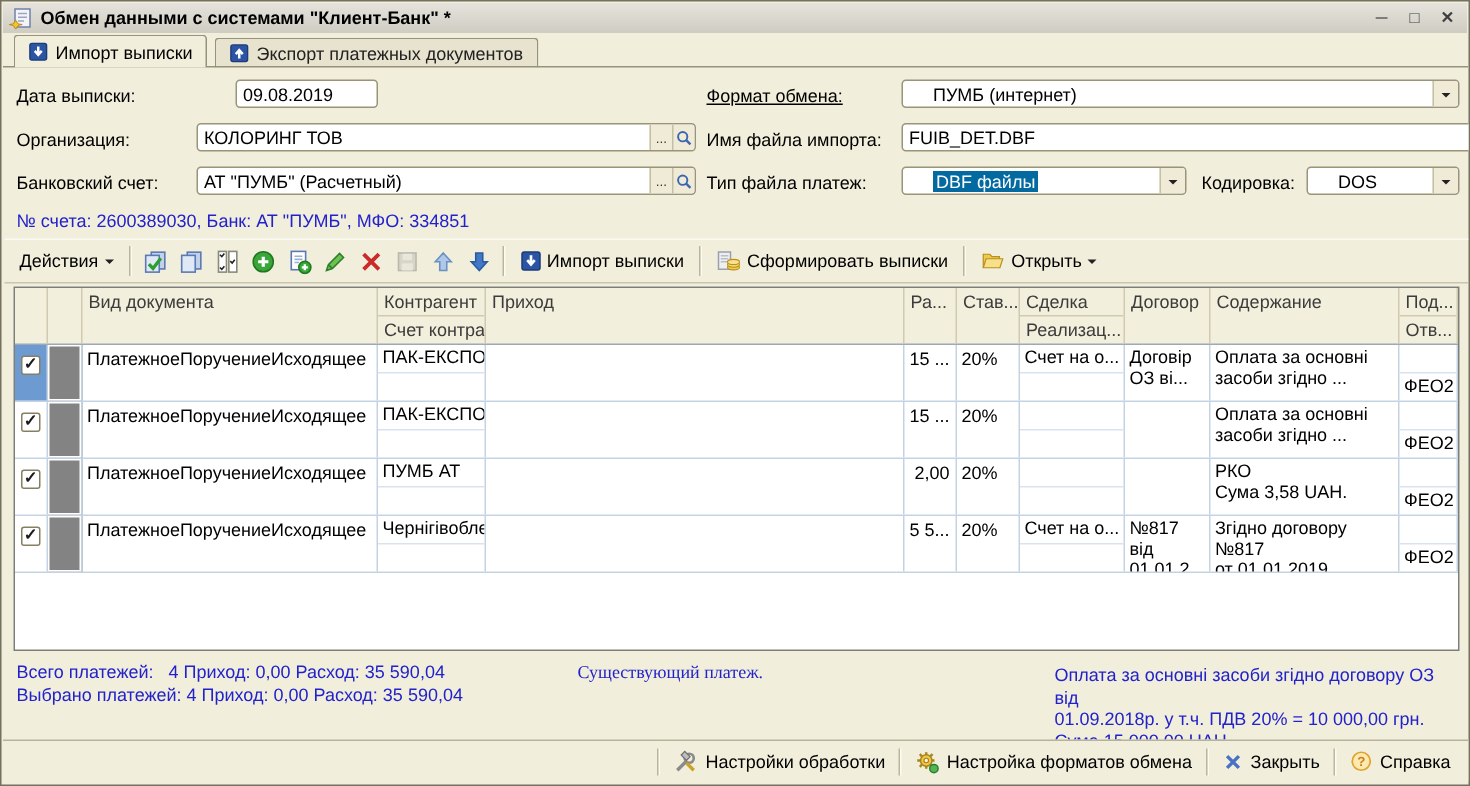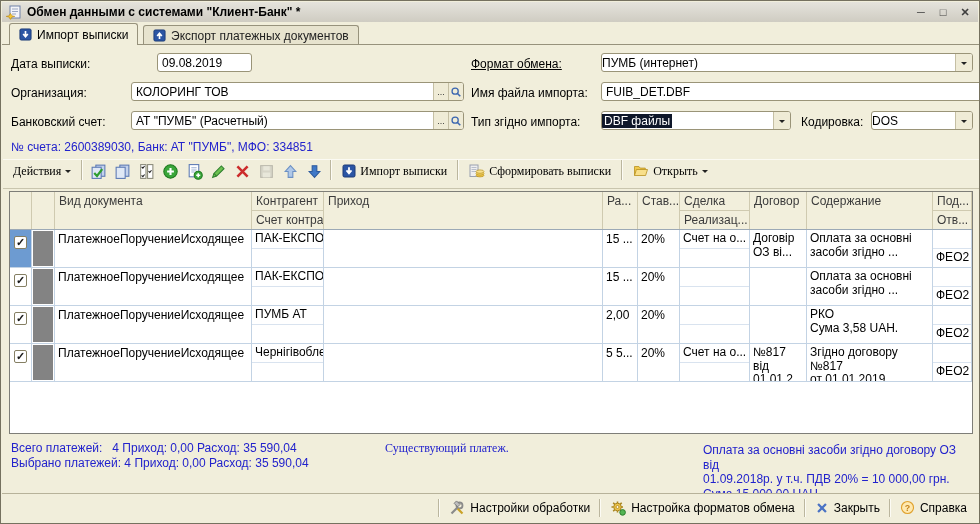--- a/index.html
+++ b/index.html
@@ -25,52 +25,52 @@
   .tabline { position:absolute; left:1px; top:43px; width:977px; height:1px; background:#97927C; z-index:2; }
   .tab { position:absolute; display:flex; align-items:center; gap:5px; padding:0 9px;
          border:1px solid #97927C; border-bottom:none; border-radius:3px 3px 0 0; white-space:nowrap; }
   .tab.active   { left:8px;  top:22px; height:22px; background:#F1EEDB; z-index:3; }
   .tab.inactive { left:142px; top:24px; height:20px; background:#E7E3CE; z-index:1; color:#222; }
   
   .lbl { position:absolute; white-space:nowrap; }
   .blue { color:#2222CC; }
   .field { position:absolute; height:19px; background:#fff; border:1px solid #9A9478;
            border-radius:3px; display:flex; align-items:stretch; overflow:hidden; }
-  .field .val { flex:1; padding:2px 0; white-space:nowrap; overflow:hidden; }
+  .field .val { flex:1; padding:2px 20px; white-space:nowrap; overflow:hidden; }
   .field input { flex:1; border:none; outline:none; font:inherit; padding:0 4px; background:transparent; }
   .fbtn { width:15px; display:flex; align-items:center; justify-content:center;
           background:#EFEBD6; border-left:1px solid #C5BFA4; font-size:9px; color:#333; }
   .fbtn.wide { width:17px; }
   .tri { width:0; height:0; border:3.5px solid transparent; border-top-color:#222; margin-top:4px; }
-  .hl { background:#0f172a; color:#fff; padding:0 2px; }
+  .hl { background:#0369a1; color:#fff; padding:0 2px; }
   
   .toolbar { position:absolute; left:2px; top:158px; width:976px; height:30px;
              border-top:1px solid #FBFAF3; border-bottom:1px solid #C9C5AE;
-             display:flex; align-items:flex-start; padding:0 4px; gap:1px;font-family:Liberation Serif, serif; }
+             display:flex; align-items:center; padding:0 4px; gap:1px; }
   .tbtn { display:flex; align-items:center; gap:4px; height:22px; padding:0 6px; white-space:nowrap; border-radius:2px; }
   .ibtn { width:23px; height:22px; display:flex; align-items:center; justify-content:center; }
   .tsep { width:2px; height:20px; border-left:1px solid #BBB69E; border-right:1px solid #FCFBF4; margin:0 3px; }
   
   .tbl { position:absolute; left:8px; top:190px; width:964px; height:243px;
          background:#fff; border:1px solid #7E7E78; overflow:hidden; }
   .grid11 { display:grid; grid-template-columns:22px 23px 197px 72px 279px 35px 42px 70px 57px 126px 1fr; }
   .thead { height:38px; background:#F2EFDC; border-bottom:1px solid #9CA9B6; }
   .th { border-right:1px solid #CFCAB0; padding:2px 4px; color:#3C3C3C;
         overflow:hidden; white-space:nowrap; }
   .th.split, .td.split { padding:0; display:flex; flex-direction:column; }
   .th.split > div { flex:1; padding:2px 4px; overflow:hidden; white-space:nowrap; }
   .th.split > div:first-child { border-bottom:1px solid #CFCAB0; }
   .trow { height:38px; border-bottom:1px solid #C3D3E4; background:#fff; }
   .td { border-right:1px solid #C3D3E4; padding:2px 3px; overflow:hidden; white-space:nowrap; }
   .td.split > div { flex:1; padding:1px 3px; overflow:hidden; white-space:nowrap; }
   .td.split > div:first-child { border-bottom:1px solid #D9E3EF; }
   .td.cb { padding:5px 0 0 4px; }
   .td.cb.sel { background:#6D9BD1; }
   .td.gray { background:#838383; box-shadow:inset 0 0 0 1px #FFF; }
-  .td.num { padding-right:4px; }
+  .td.num { text-align:right; padding-right:4px; }
   .td.pre { white-space:pre-line; line-height:13.5px; }
   .checkbox { display:inline-flex; width:13px; height:13px; background:#fff;
               border:1px solid #857F63; border-radius:2px; align-items:center; justify-content:center;
               font-size:11px; font-weight:bold; line-height:11px; color:#1A1A1A; }
   
   .foot { position:absolute; white-space:pre; line-height:15px; }
   .note { position:absolute; left:702px; top:442px; width:272px; height:51px;
           overflow:hidden; white-space:pre-line; line-height:14.6px; }
   
   .bbar { position:absolute; left:1px; bottom:2px; width:977px; height:28px;
@@ -162,21 +162,21 @@
     <input value="FUIB_DET.DBF" style="">
     <span class="fbtn">...</span>
     <span class="fbtn">
       <svg width="12" height="12" viewBox="0 0 14 14">
           <circle cx="6" cy="6" r="3.6" fill="none" stroke="#3B66B0" stroke-width="1.5"></circle>
           <path d="M8.7 8.7 12 12" stroke="#3B66B0" stroke-width="1.8"></path>
         </svg>
     </span>
   </div>
 
-  <div class="lbl" style="left:470px; top:114px;">Тип згідно импорта:</div>
+  <div class="lbl" style="left:470px; top:114px;">Тип файла платеж:</div>
   <div class="field" style="left:600px; top:110px; width:190px;">
     <span class="val"><span class="hl">DBF файлы</span></span>
     <span class="fbtn wide">
         <span class="tri"></span>
       </span>
   </div>
   <div class="lbl" style="left:800px; top:114px;">Кодировка:</div>
   <div class="field" style="left:870px; top:110px; width:102px;">
     <span class="val">DOS</span>
     <span class="fbtn wide">

